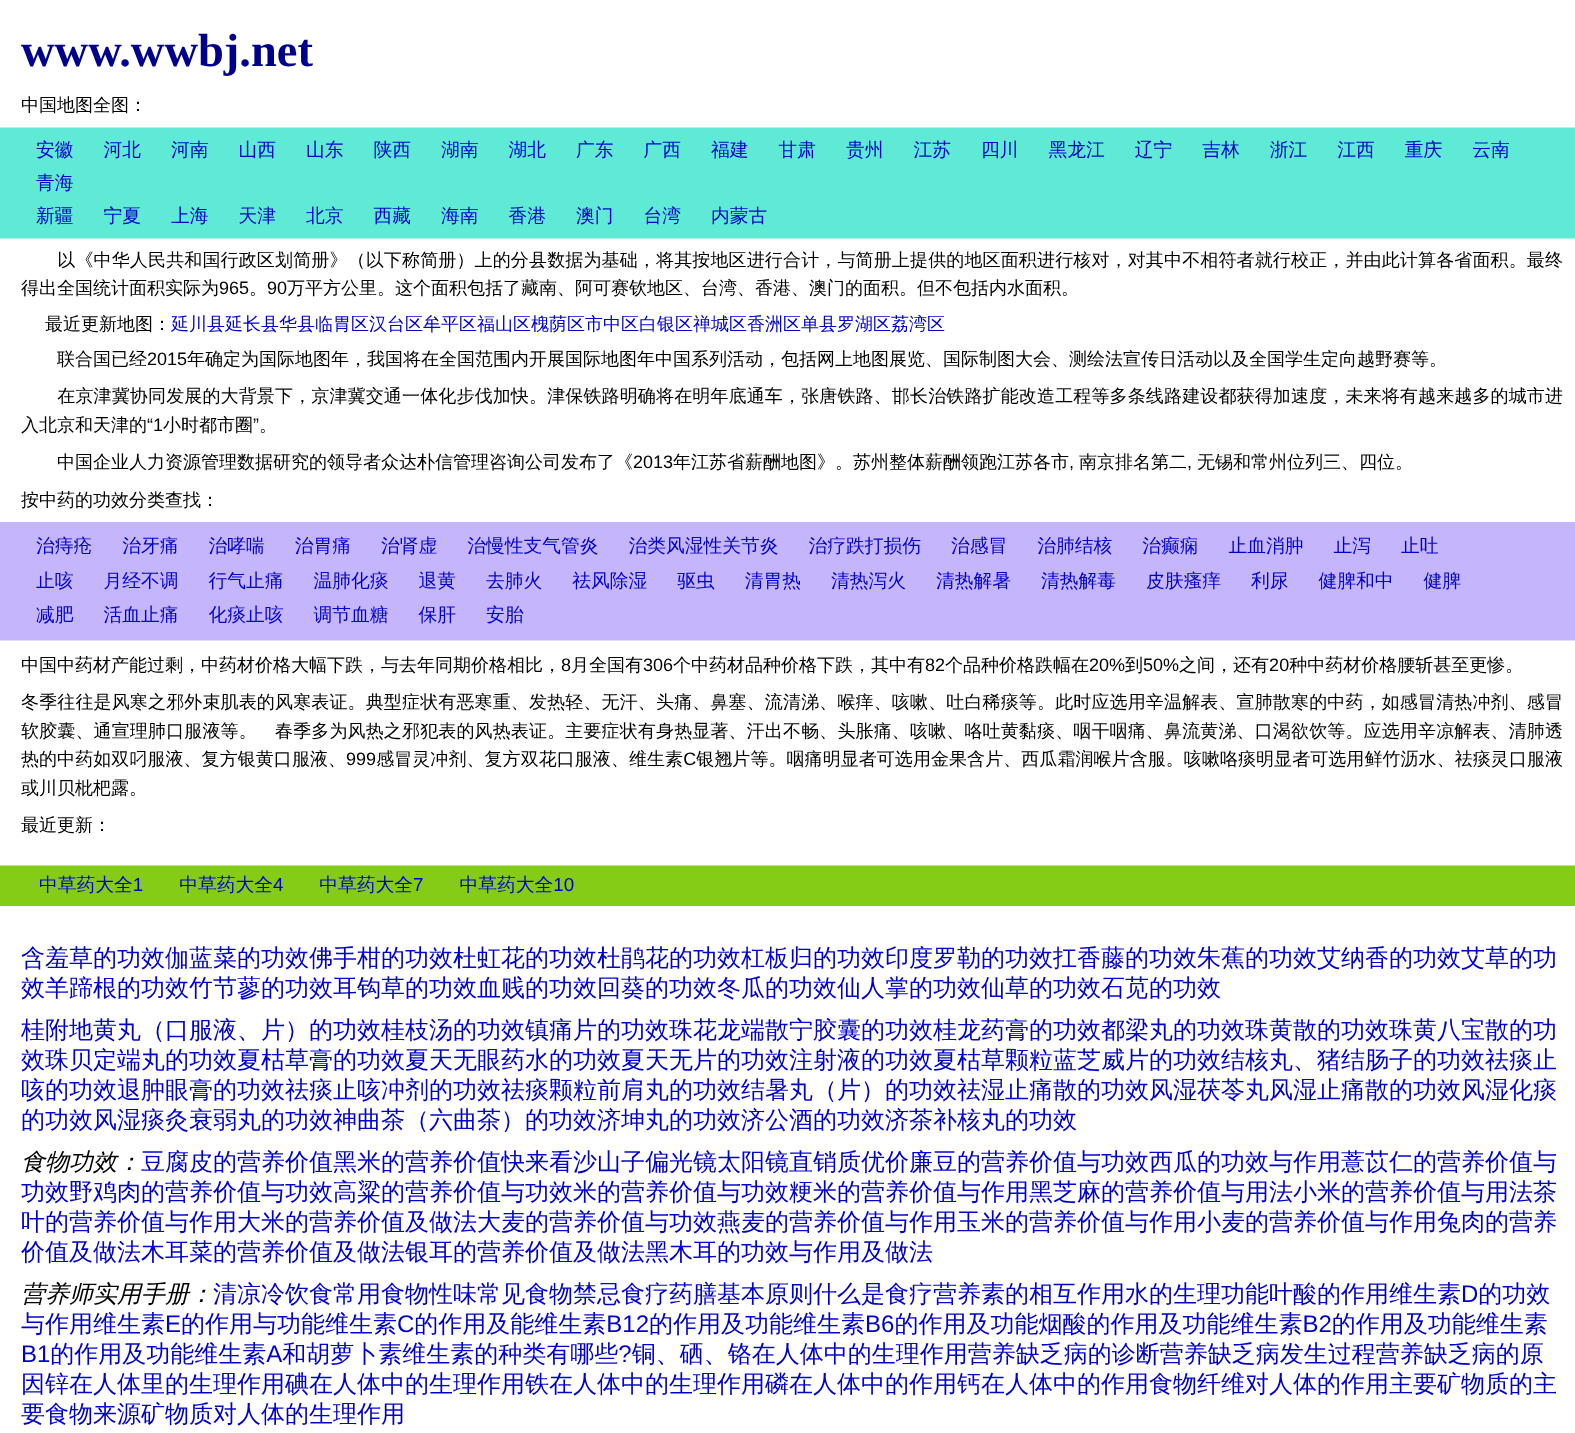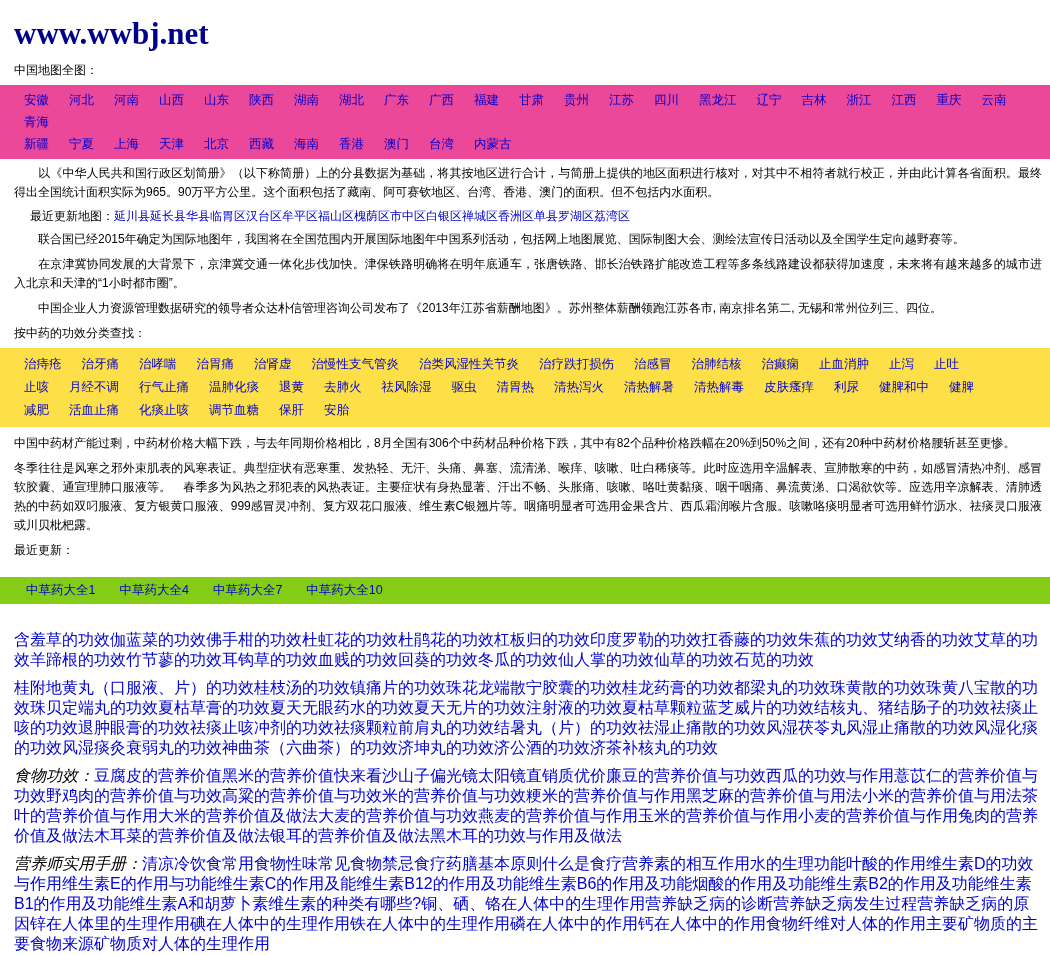--- a/index.html
+++ b/index.html
@@ -25,21 +25,21 @@
     color: #00008B;
     padding: 16px 0 6px 14px;
     letter-spacing: 0px;
   }
   .section-title {
     font-size: 12px;
     padding: 4px 0 2px 14px;
     color: #000;
   }
   .link-band {
-    background: #ec4899;
+    background: #5eead4;
     margin: 4px 0 2px 0;
     padding: 4px 0 4px 0;
     line-height: 22px;
   }
   .link-band a {
     color: #0000CC;
     text-decoration: none;
     margin: 0 10px;
     font-size: 12.5px;
     white-space: nowrap;
@@ -56,21 +56,21 @@
   .label-line {
     padding: 3px 8px 2px 30px;
     font-size: 12px;
   }
   .label-line .lbl { color: #000; }
   .label-line a {
     color: #0000CC;
     text-decoration: none;
   }
   .herb-band {
-    background: #fde047;
+    background: #c4b5fd;
     padding: 5px 0 5px 0;
     line-height: 23px;
     margin: 4px 0;
   }
   .herb-band a {
     color: #0000CC;
     text-decoration: none;
     font-size: 12.5px;
     margin: 0 10px;
     white-space: nowrap;

